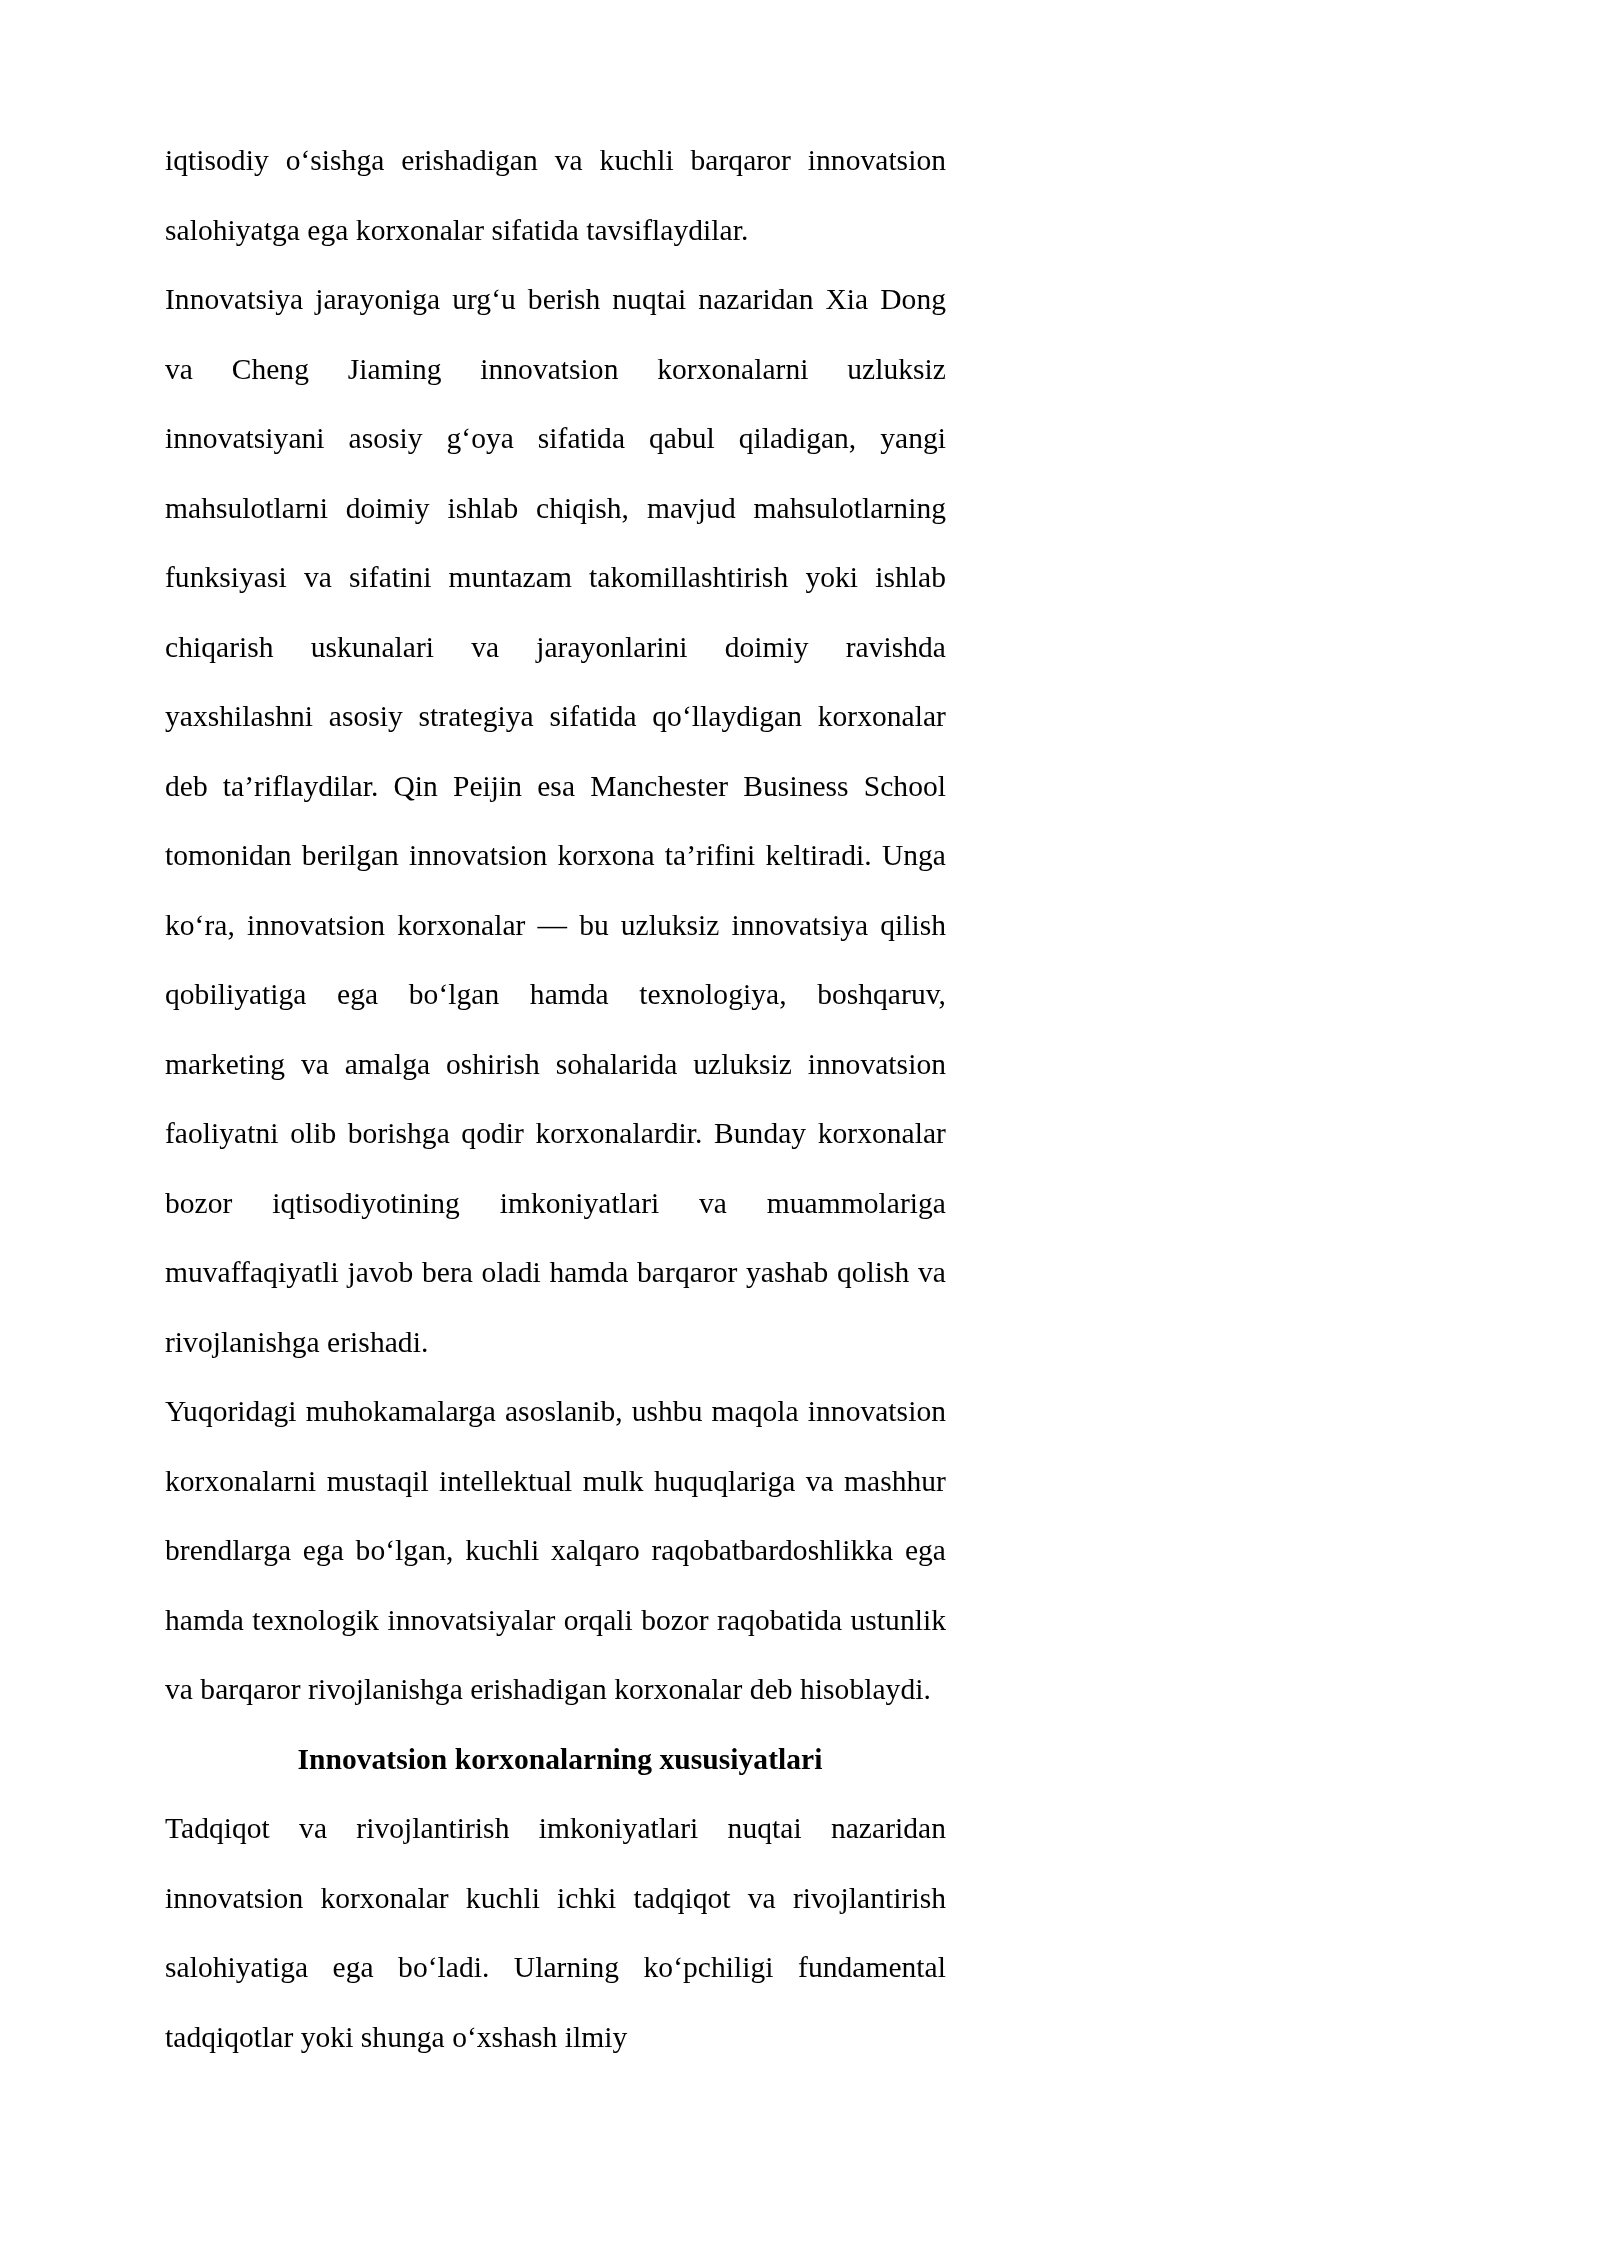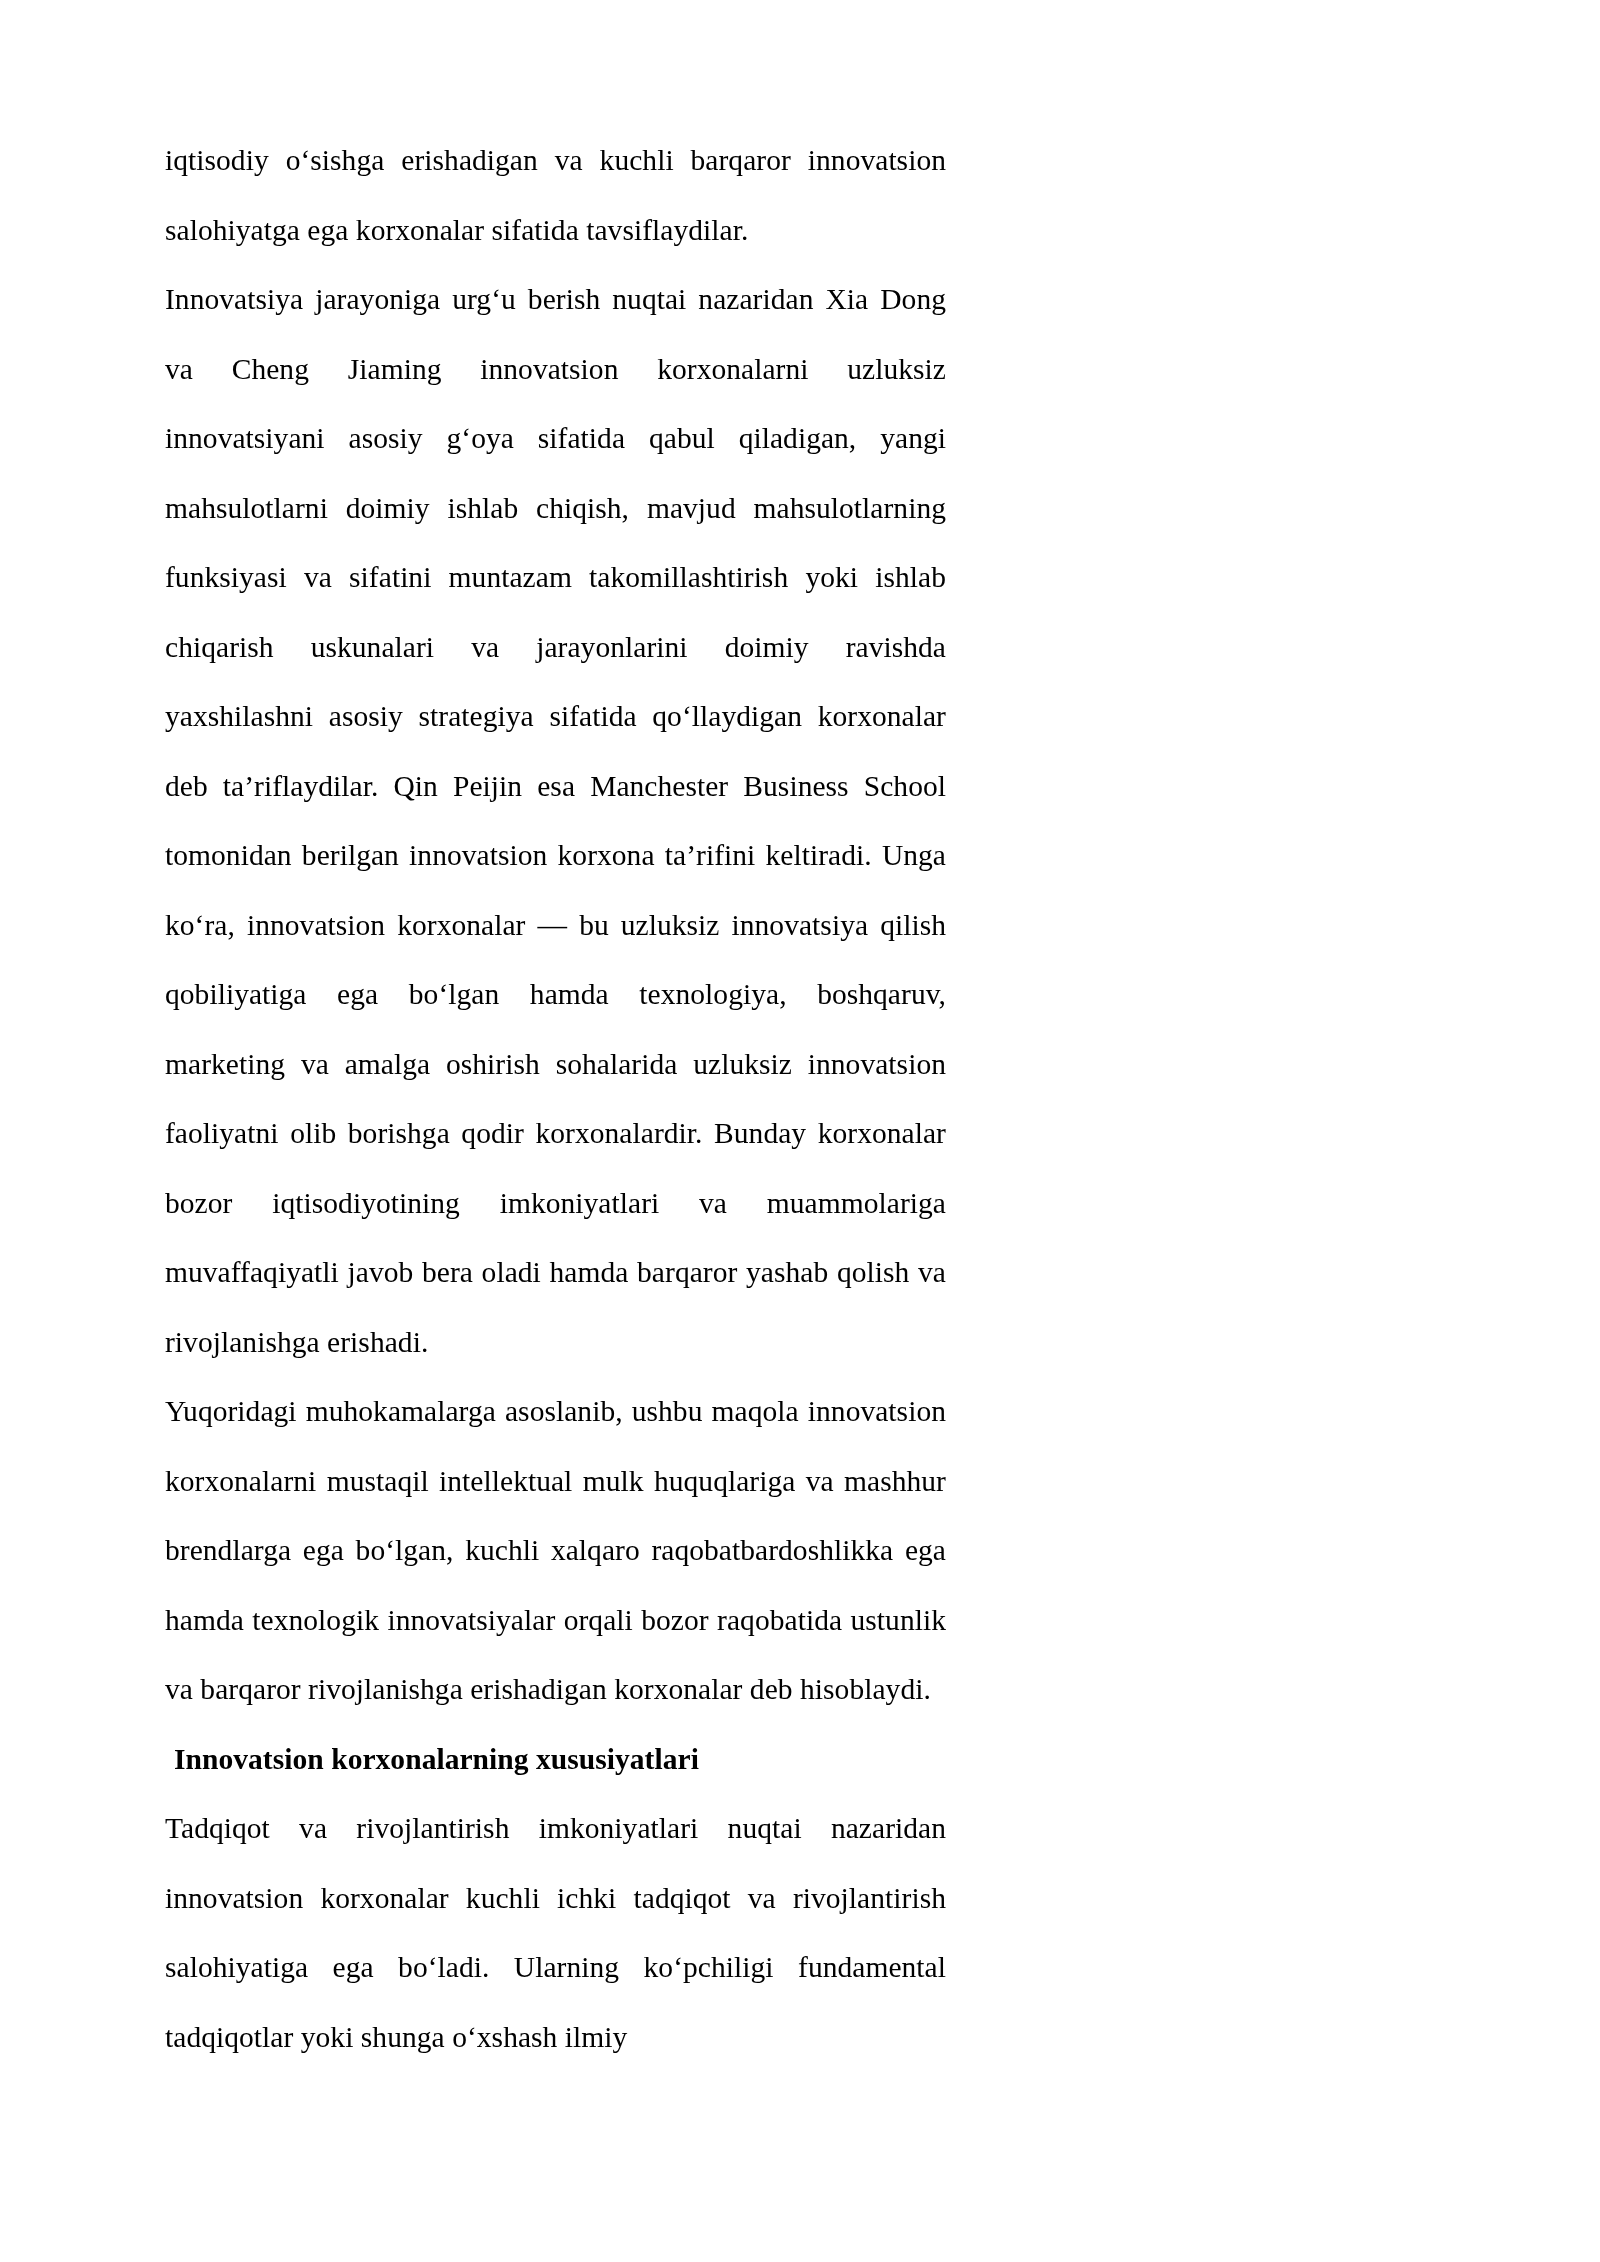--- a/index.html
+++ b/index.html
@@ -36,21 +36,21 @@
     word-spacing: 0px;
     -webkit-hyphens: none;
     hyphens: none;
   }
   h2.section-heading {
     margin: 0;
     padding: 0;
     font-size: 29.5px;
     line-height: 69.5px;
     font-weight: bold;
-    text-align: left;
+    text-align: center;
     text-indent: 9px;
     letter-spacing: 0.05px;
   }
   
   p.body-par::after {
     content: "";
     display: inline-block;
     width: 100%;
   }
   p.body-par.no-stretch::after {

